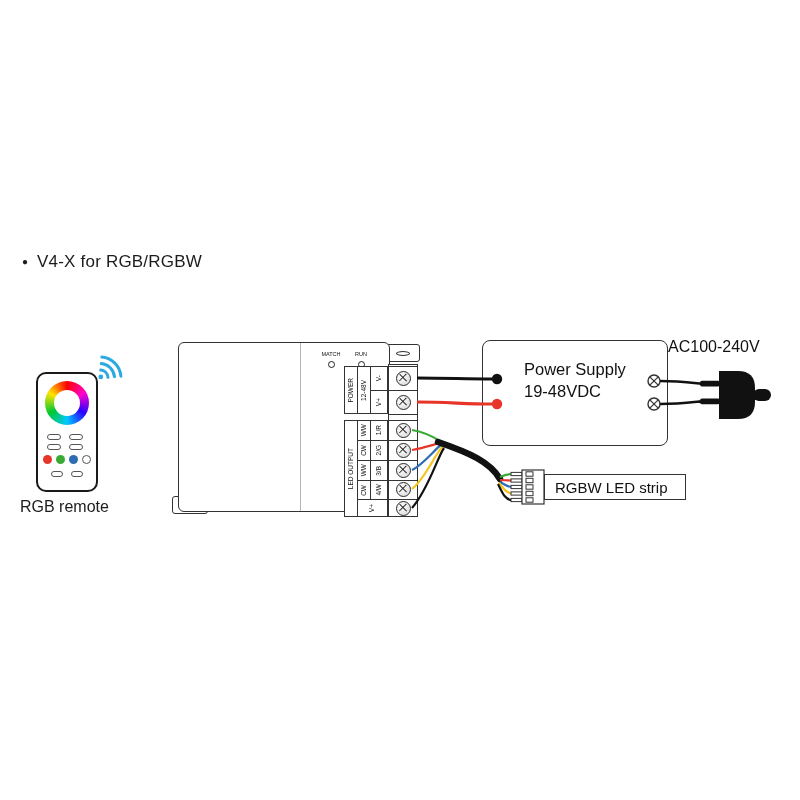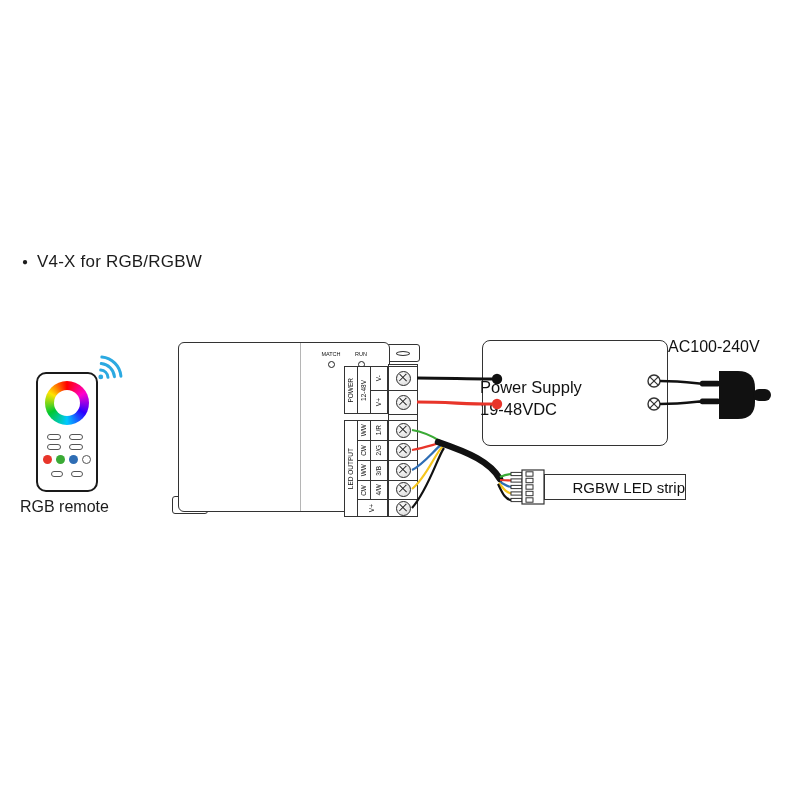--- a/index.html
+++ b/index.html
@@ -140,27 +140,27 @@
     <span class="vt">3/B</span>
     </div>
   <div class="abs cell" style="left:370px;top:480px;width:18px;height:20px;">
     <span class="vt">4/W</span>
     </div>
   <div class="abs cell" style="left:357px;top:499px;width:31px;height:18px;">
     <span class="vt">V+</span>
     </div>
 
   <div class="abs supply-box" style="left:482px;top:340px;width:186px;height:106px;"></div>
-  <div class="abs supply-text" style="left:480px;top:359px;margin-top:18px;">
+  <div class="abs supply-text" style="left:524px;top:359px;">
     <div>Power Supply</div>
     <div>19-48VDC</div>
   </div>
   <div class="abs ac-label" style="left:668px;top:338px;">AC100-240V</div>
 
-  <div class="abs strip-box" style="left:544px;top:474px;width:142px;height:26px;justify-content:flex-end;">
+  <div class="abs strip-box" style="left:544px;top:474px;width:142px;height:26px;">
     <span class="strip-label">RGBW LED strip</span>
   </div>
 
   <svg class="overlay" width="800" height="800" viewBox="0 0 800 800">
 
     <g fill="none" stroke-linecap="round" stroke-width="3">
       <path d="M 107.97 377.30 A 8 8 0 0 0 100.70 370.03" stroke="#2BA9E1"></path>
       <path d="M 114.44 376.74 A 14.5 14.5 0 0 0 101.26 363.56" stroke="#2BA9E1"></path>
       <path d="M 120.92 376.17 A 21 21 0 0 0 101.83 357.09" stroke="#2BA9E1"></path>
       <circle cx="100.8" cy="376.9" r="2.4" stroke="none" fill="#2BA9E1"></circle>

